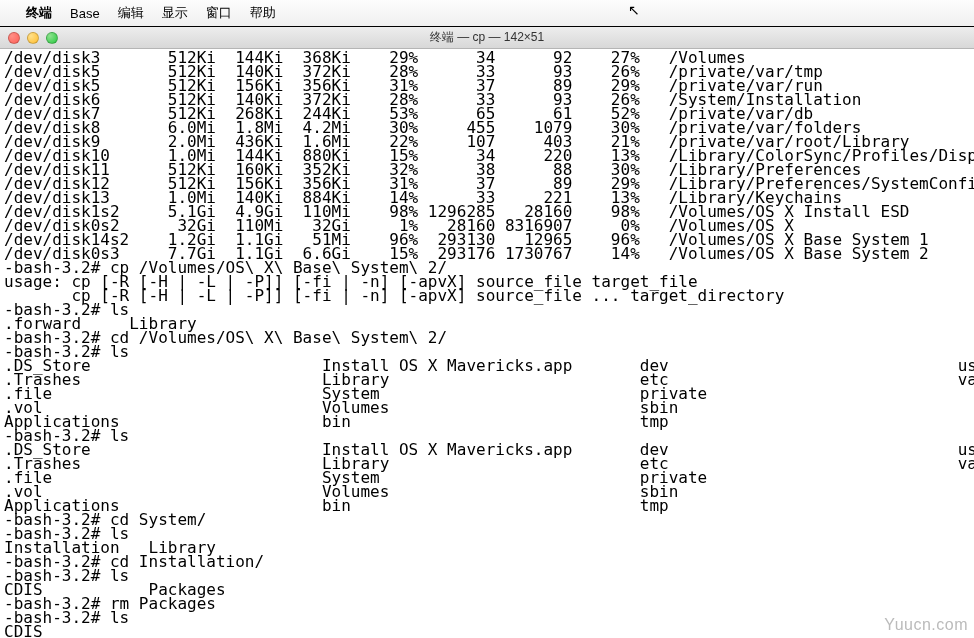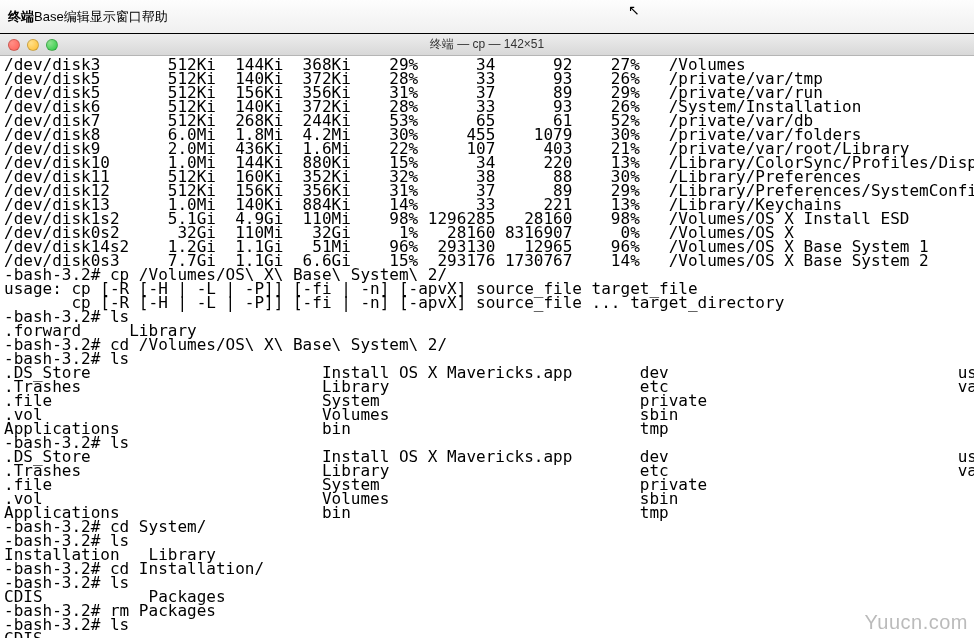--- a/index.html
+++ b/index.html
@@ -7,25 +7,26 @@
   font-family: "Lucida Grande", "Helvetica Neue", Arial, sans-serif;
   font-size: 13px;
   background: #fff;
   width: 974px;
   height: 638px;
   overflow: hidden;
   position: relative;
 }
 .menubar {
   background: linear-gradient(#fdfdfd, #f0f0f0);
-  height: 34px;
+  height: 27px;
   border-bottom: 1px solid #000;
   display: flex;
   align-items: center;
   padding: 2px 8px;
+  gap: 18px;
 }
 .menubar .apple { font-size: 15px; }
 .menubar .app { font-weight: bold; }
 .menubar span { cursor: default; }
 .window-titlebar {
   background: linear-gradient(#ededed, #d8d8d8);
   height: 22px;
   border-bottom: 1px solid #b5b5b5;
   display: flex;
   align-items: center;
@@ -53,21 +54,21 @@
   line-height: 14px;
   padding: 2px 4px;
   white-space: pre;
   color: #000;
   background: #fff;
 }
 .watermark {
   position: absolute;
   right: 6px;
   bottom: 4px;
-  font-size: 20px;
+  font-size: 16px;
   color: #bbb;
   font-family: Arial, sans-serif;
   letter-spacing: 0.5px;
 }
 .cursor-arrow {
   position: absolute;
   top: 2px;
   left: 628px;
   font-size: 14px;
   color: #000;

